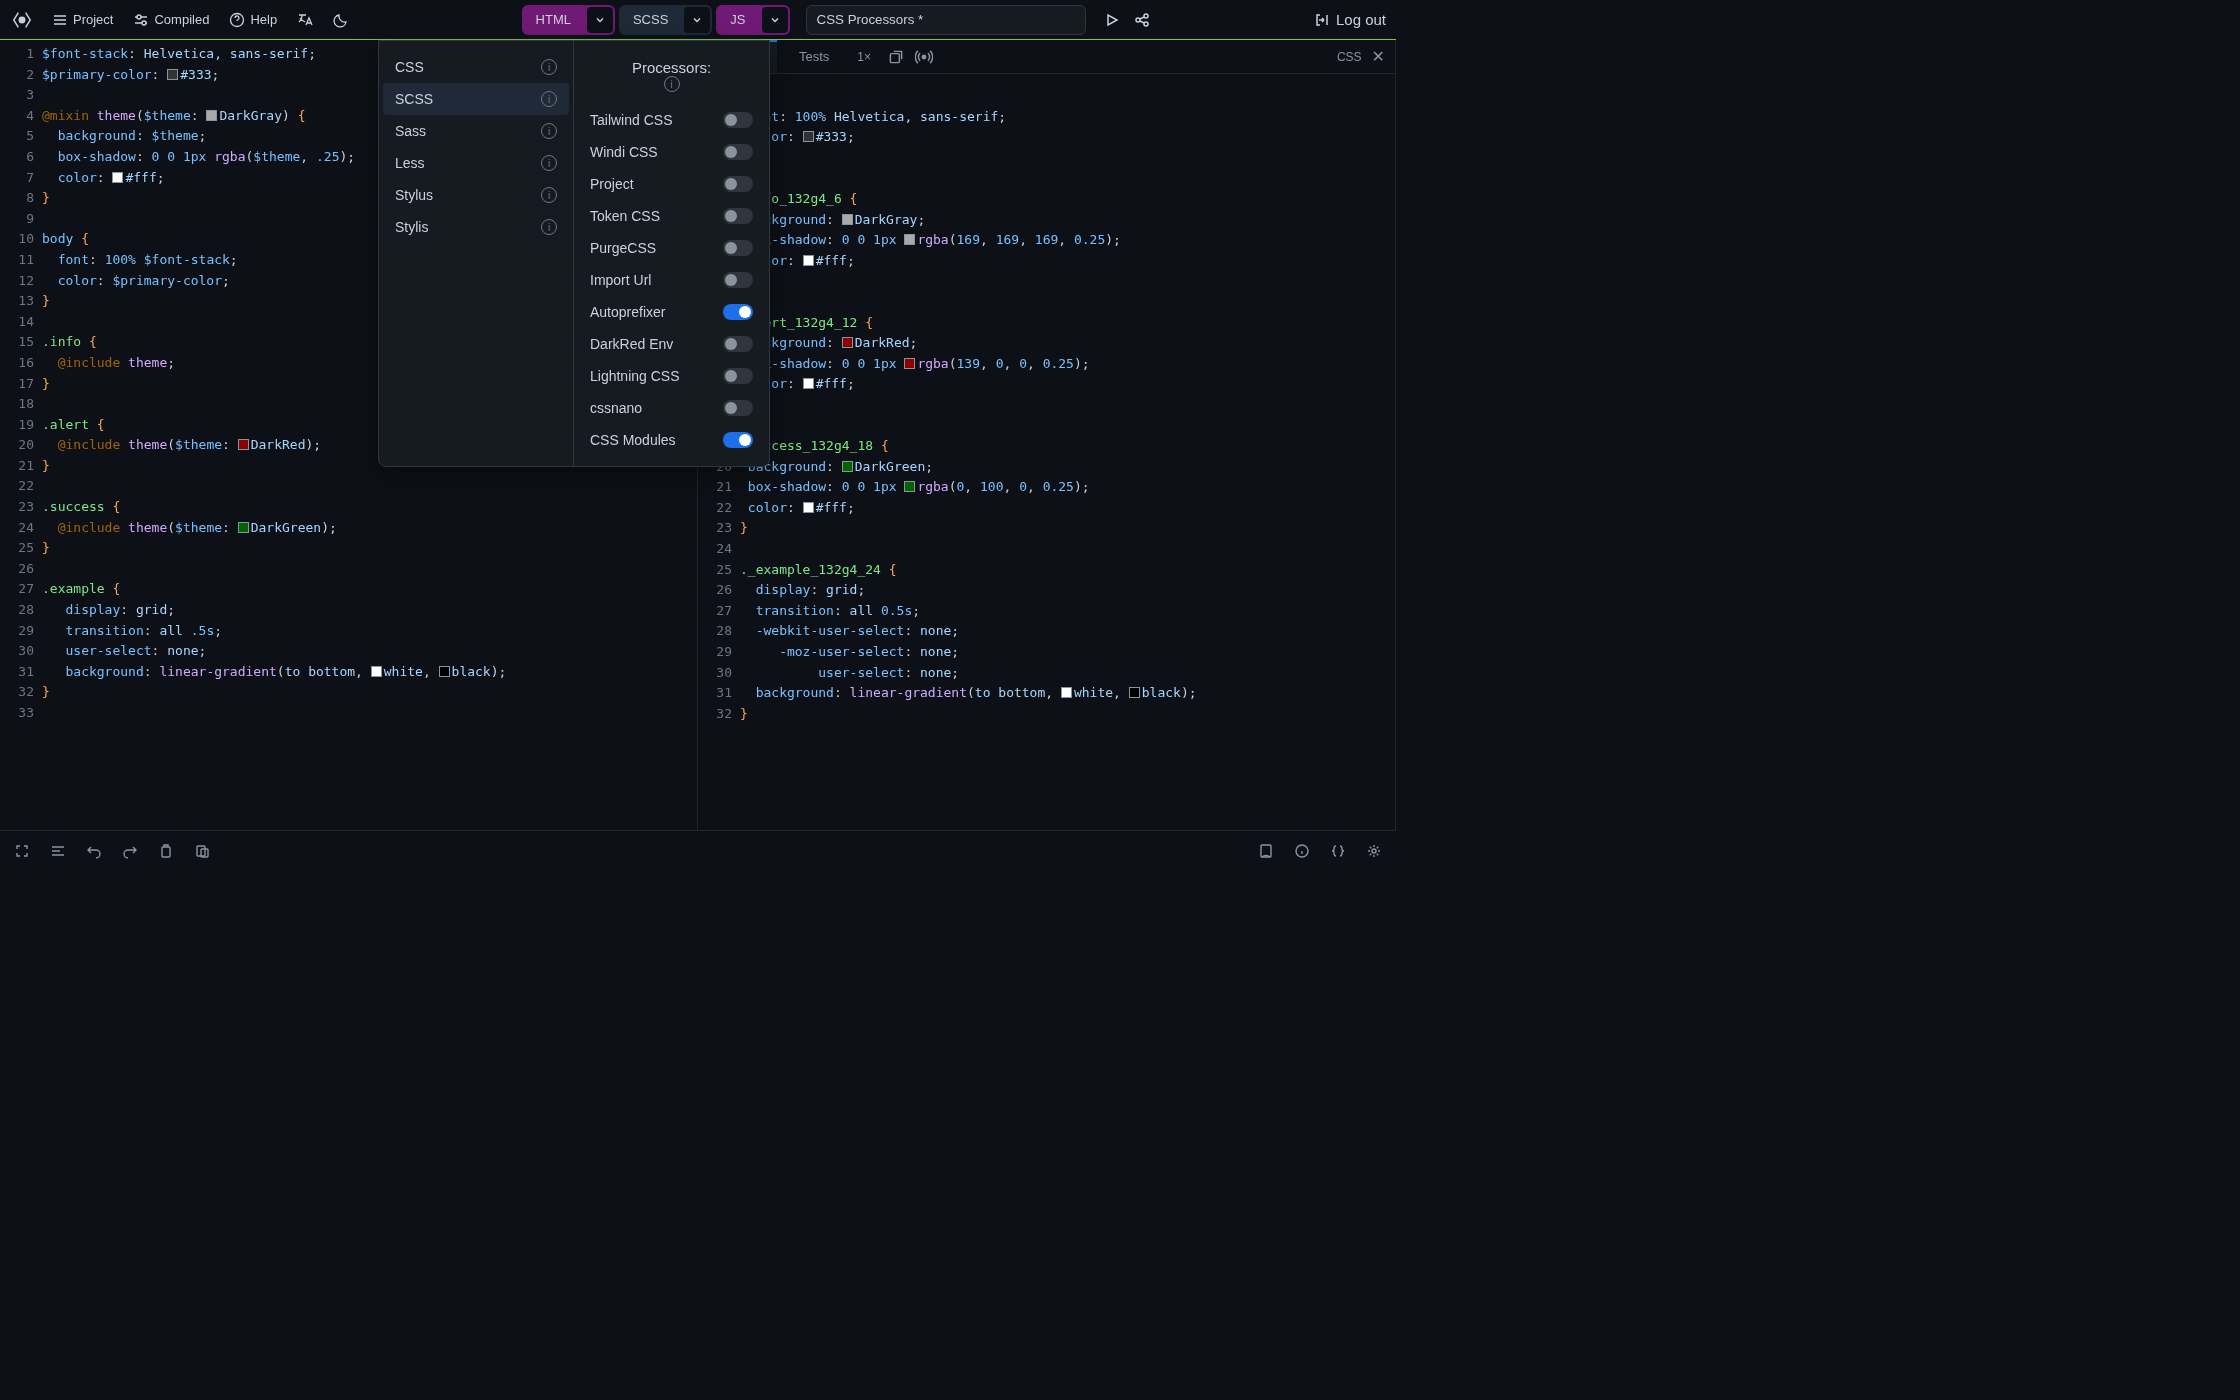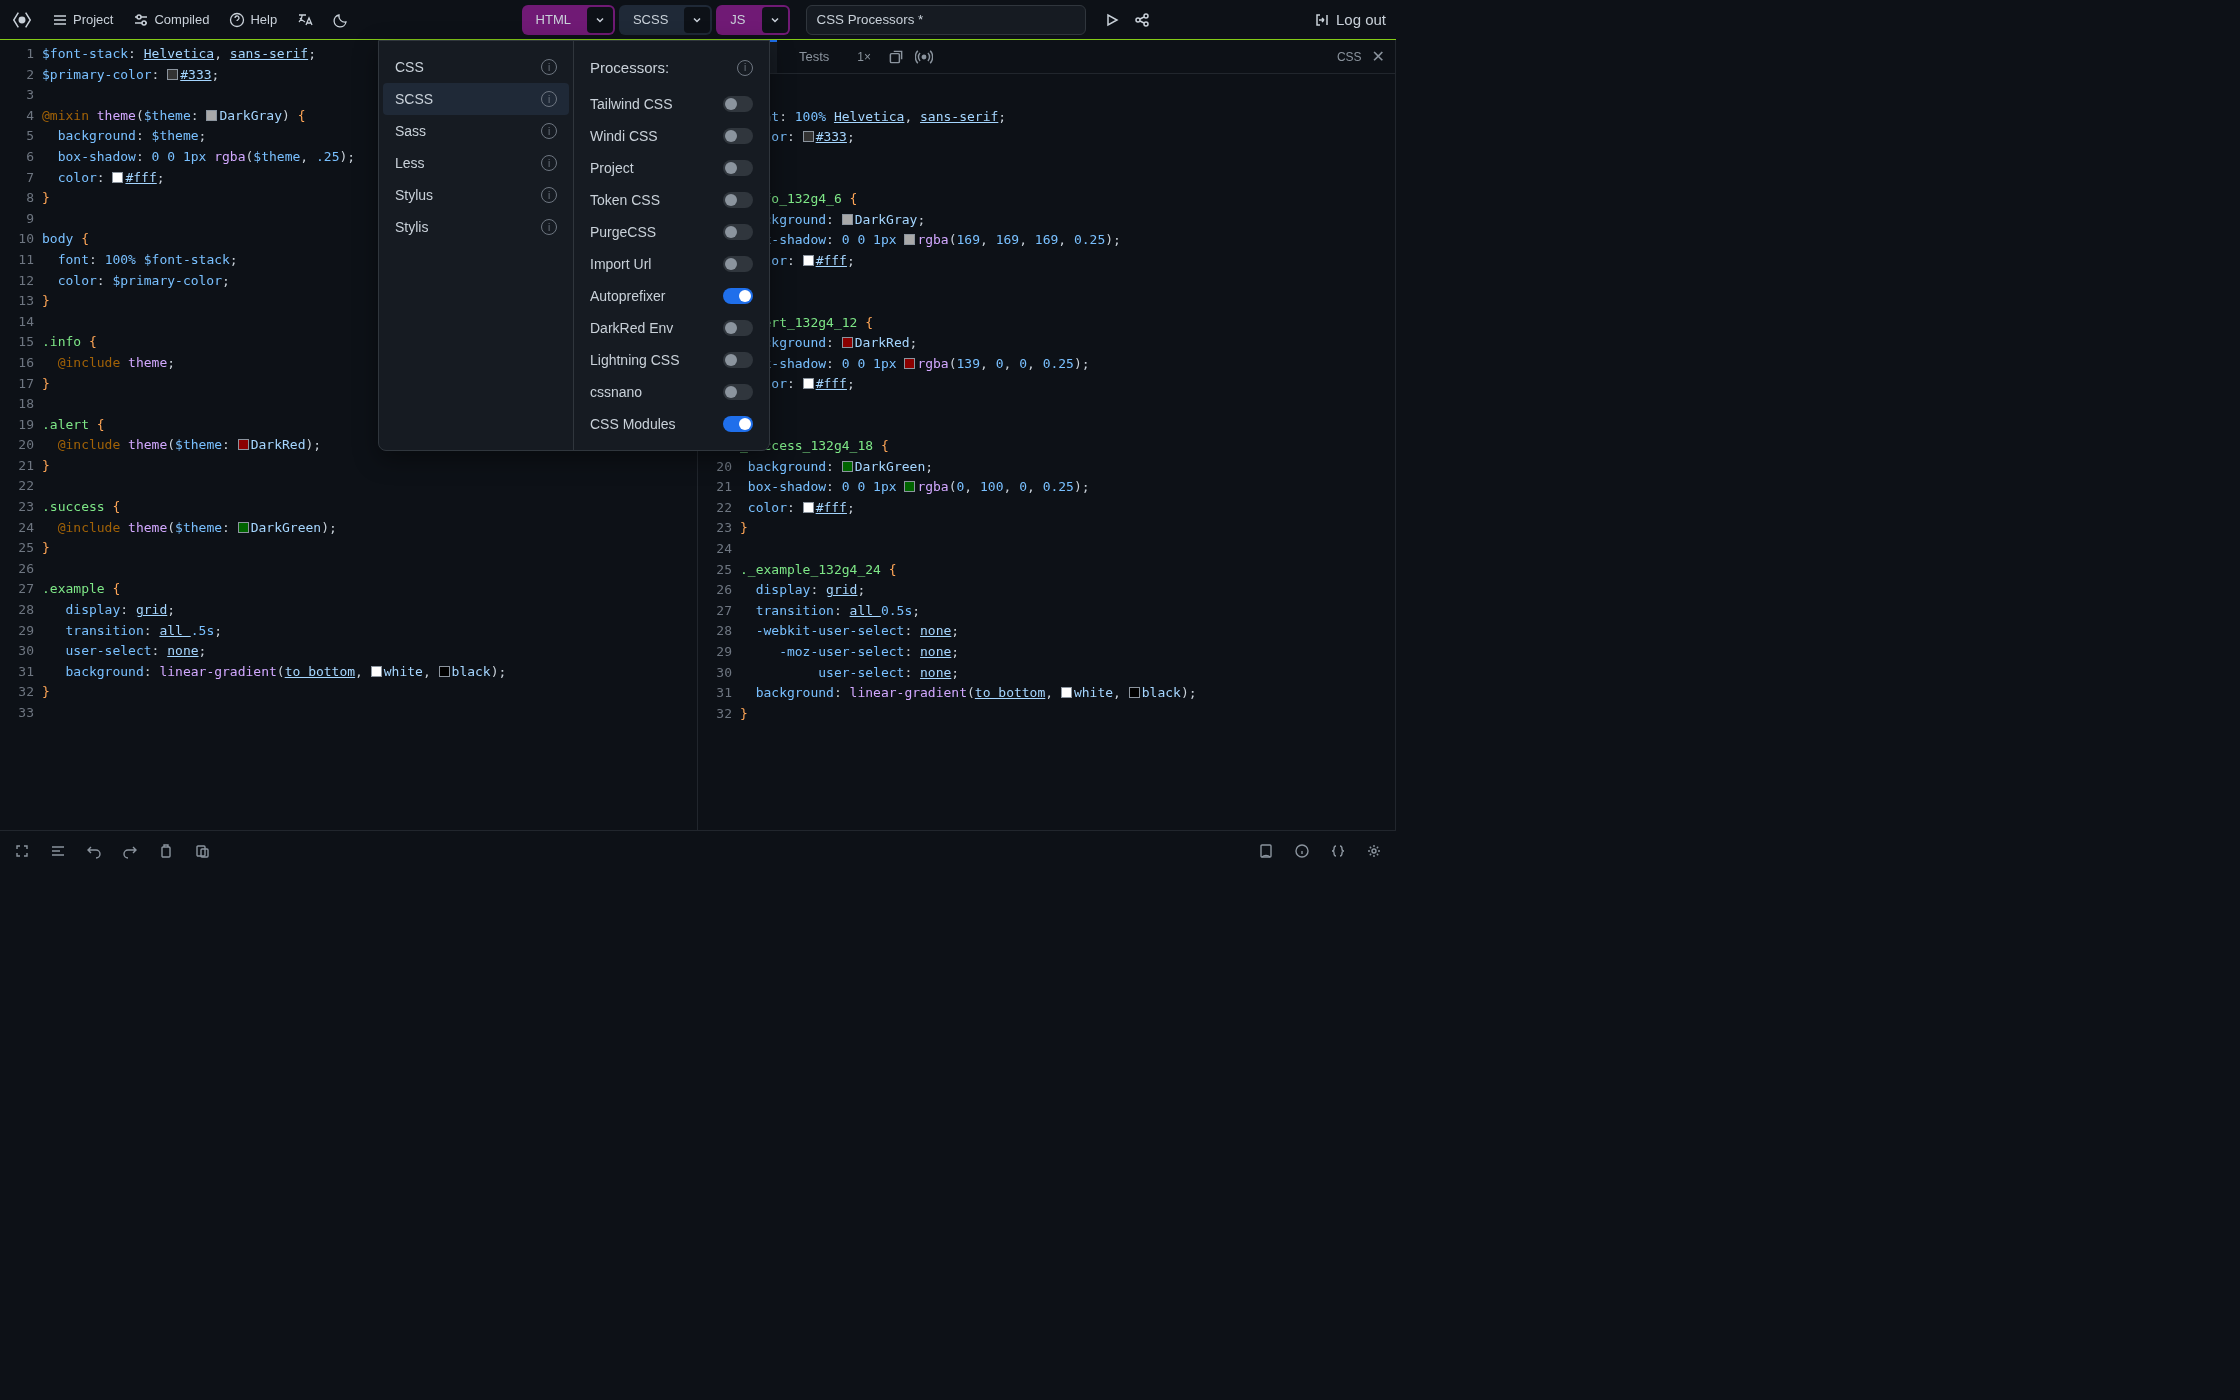--- a/index.html
+++ b/index.html
@@ -19,38 +19,38 @@
 .logout { display:flex; align-items:center; gap:6px; cursor:pointer; font-size:15px; }
 
 .workspace { display:flex; height:calc(100% - 80px); }
 .pane { flex:1; display:flex; position:relative; border-right:1px solid #21262d; }
 .gutter { width:42px; text-align:right; padding:4px 8px 4px 0; color:#6e7681; font-family:Menlo,Consolas,monospace; font-size:13px; line-height:20.6px; user-select:none; }
 .code { flex:1; padding:4px 0; font-family:Menlo,Consolas,monospace; font-size:13px; line-height:20.6px; white-space:pre; overflow:hidden; }
 
 
 .v { color:#79c0ff; }       
 .p { color:#79c0ff; }       
-.s { color:#a5d6ff;text-decoration:underline; }       
+.s { color:#a5d6ff; }       
 .n { color:#79c0ff; }       
 .k { color:#a16207; }       
 .fn{ color:#d2a8ff; }       
 .c { color:#c9d1d9; }       
 .br{ color:#ffa657; }       
 .pu{ color:#c9d1d9; }       
 .sel{ color:#7ee787; }      
 .nm { color:#a5d6ff; }      
 .sw-box { display:inline-block; width:11px; height:11px; border:1px solid #8b949e; vertical-align:-1px; margin-right:2px; }
 
 
 .dropdown { position:absolute; top:0; left:378px; display:flex; background:#161b22; border:1px solid #30363d; border-radius:0 0 8px 8px; box-shadow:0 8px 24px rgba(0,0,0,.4); z-index:50; }
 .dd-col { width:195px; padding:10px 0; }
 .dd-col.first { border-right:1px solid #30363d; }
 .dd-row { display:flex; align-items:center; justify-content:space-between; padding:8px 16px; cursor:pointer; font-size:14px; color:#c9d1d9; }
 .dd-row.sel { background:#1f2937; border-radius:4px; margin:0 4px; padding:8px 12px; }
-.dd-head { padding:8px 16px 12px; font-size:15px; color:#c9d1d9; display:flex; justify-content:space-between; align-items:center; }
+.dd-head { padding:8px 16px 12px; font-size:15px; color:#c9d1d9; display:flex; justify-content:space-between; align-items:center;flex-direction:column; }
 .info-i { width:16px; height:16px; border-radius:50%; border:1.5px solid #6e7681; color:#6e7681; font-size:10px; display:flex; align-items:center; justify-content:center; }
 .toggle { width:30px; height:16px; border-radius:8px; background:#30363d; position:relative; }
 .toggle::after { content:''; position:absolute; width:12px; height:12px; border-radius:50%; background:#8b949e; top:2px; left:2px; transition:.2s; }
 .toggle.on { background:#1f6feb; }
 .toggle.on::after { background:#fff; left:16px; }
 
 
 .rhead { position:absolute; top:0; left:0; right:0; height:34px; display:flex; align-items:center; background:#0d1117; border-bottom:1px solid #21262d; z-index:5; padding-right:10px; gap:10px; }
 .rtab { padding:8px 12px; font-size:13px; color:#8b949e; cursor:pointer; }
 .rtab.active { background:#161b22; color:#c9d1d9; border-top:2px solid #1f6feb; }

